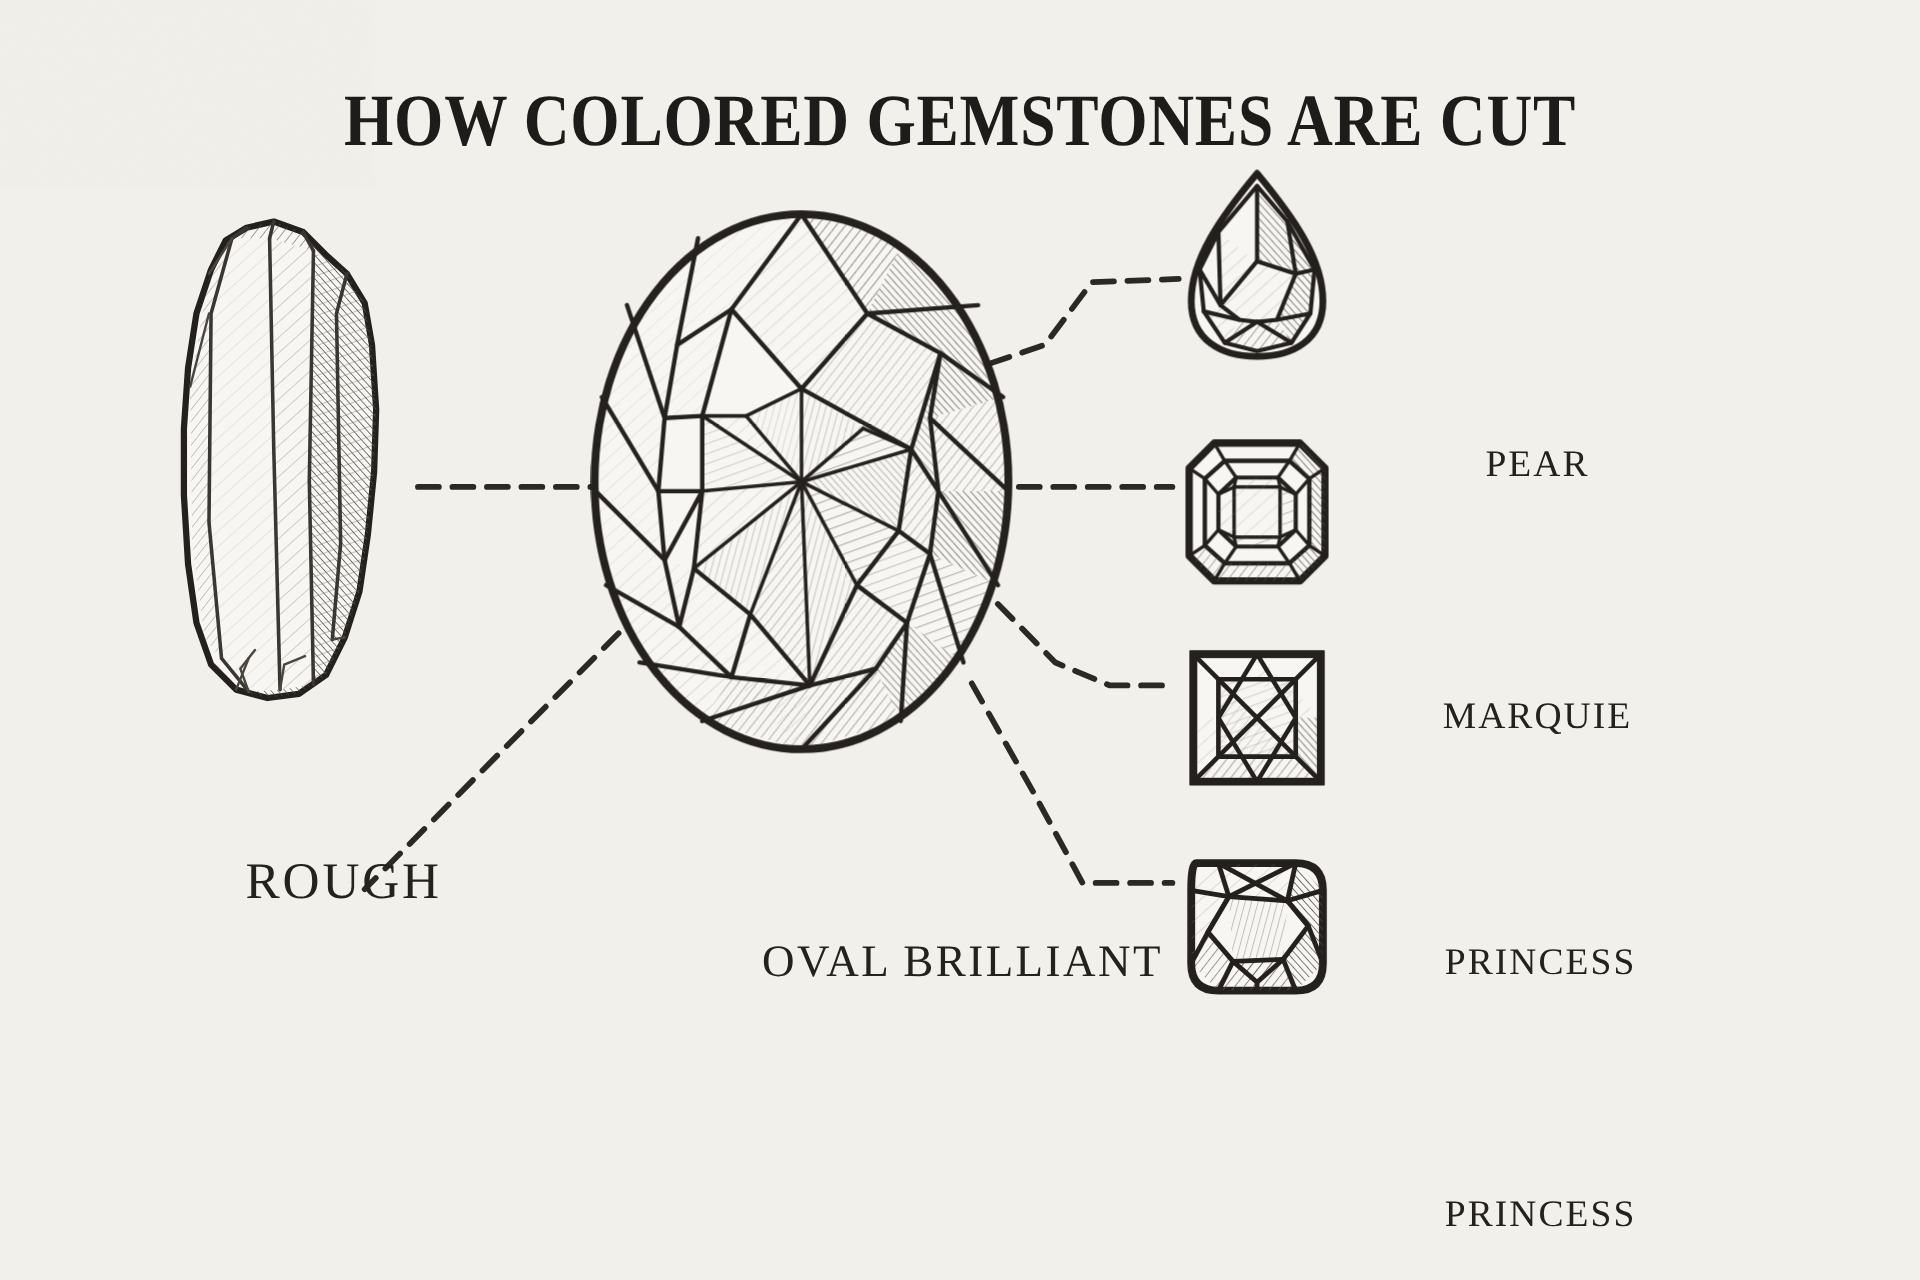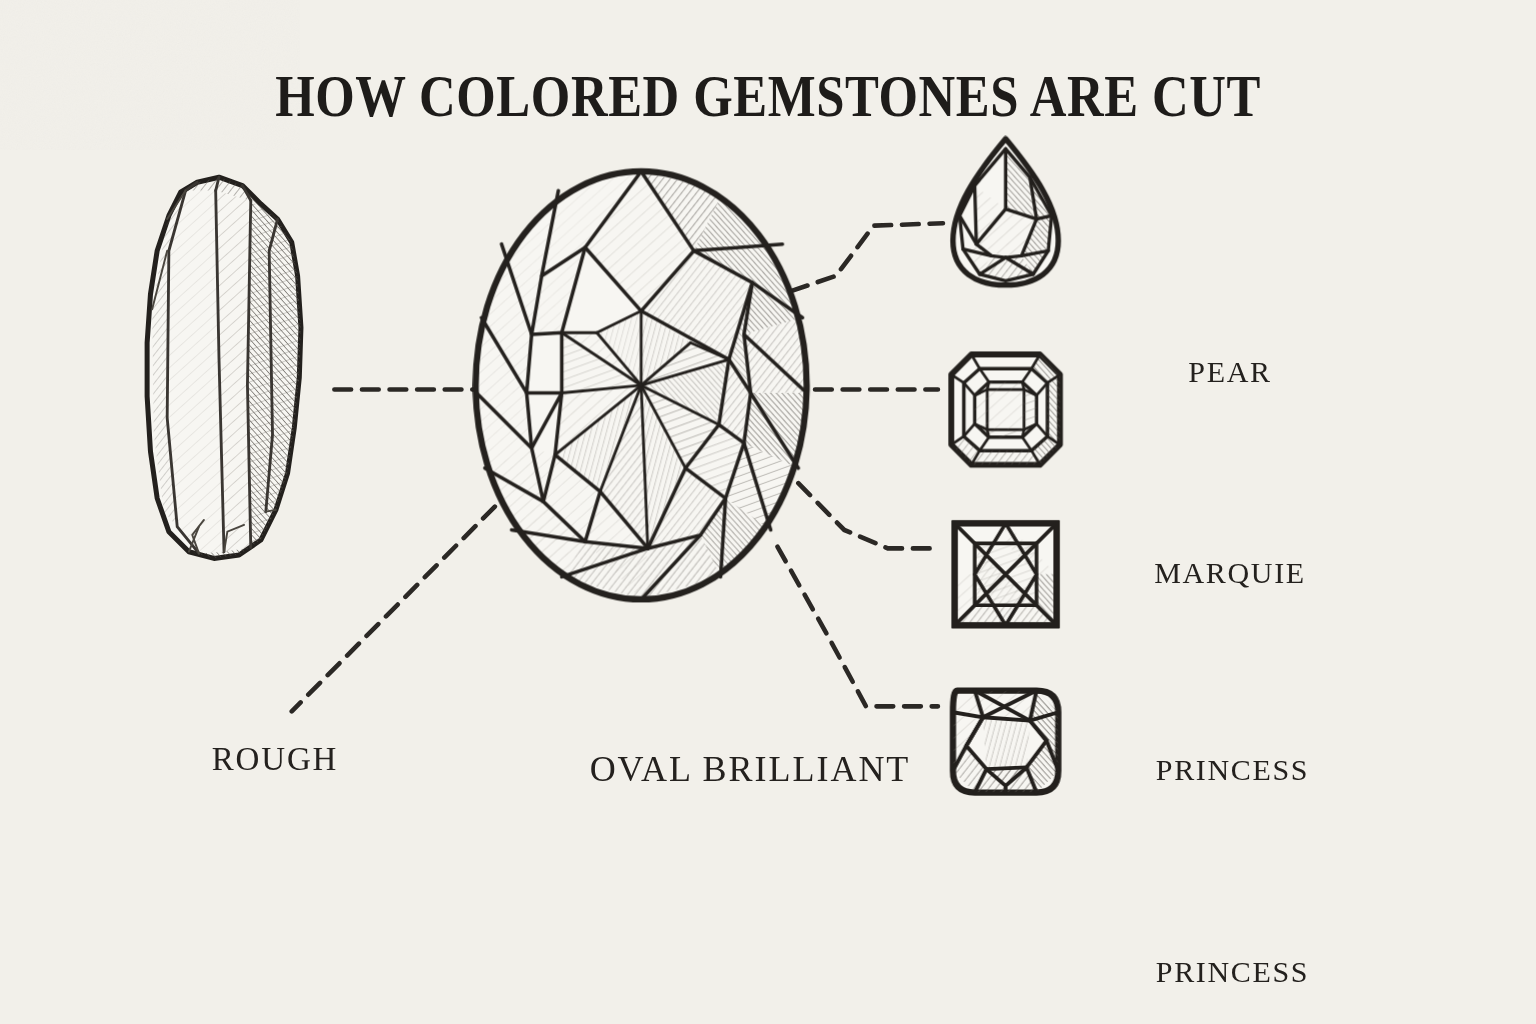--- a/index.html
+++ b/index.html
@@ -30,22 +30,22 @@
     top:62px; left:0; width:1536px;
     text-align:center;
     font-family:"Liberation Serif", serif;
     font-weight:700;
     font-size:59px;
     letter-spacing:.012em;
     color:#1e1c1a;
     transform:scaleX(0.86);
     transform-origin:50% 50%;
   }
-  #lbl-rough{ left:120px;  top:741px; width:310px; font-size:33px; font-weight:400; }
-  #lbl-oval { left:520px;  top:748px; width:460px; font-size:36px; font-weight:400; }
+  #lbl-rough{ left:120px;  top:680px; width:310px; font-size:41px; font-weight:400; }
+  #lbl-oval { left:540px;  top:748px; width:460px; font-size:36px; font-weight:400; }
   #lbl-pear { left:1090px; top:355px; width:280px; font-size:30px; font-weight:400; }
   #lbl-marq { left:1055px; top:556px; width:350px; font-size:30px; font-weight:400; }
   #lbl-prin { left:1060px; top:753px; width:345px; font-size:30px; font-weight:400; }
   #lbl-cush { left:1060px; top:955px; width:345px; font-size:30px; font-weight:400; }
 </style>
 </head>
 <body>
 
 <div id="stage">
 

